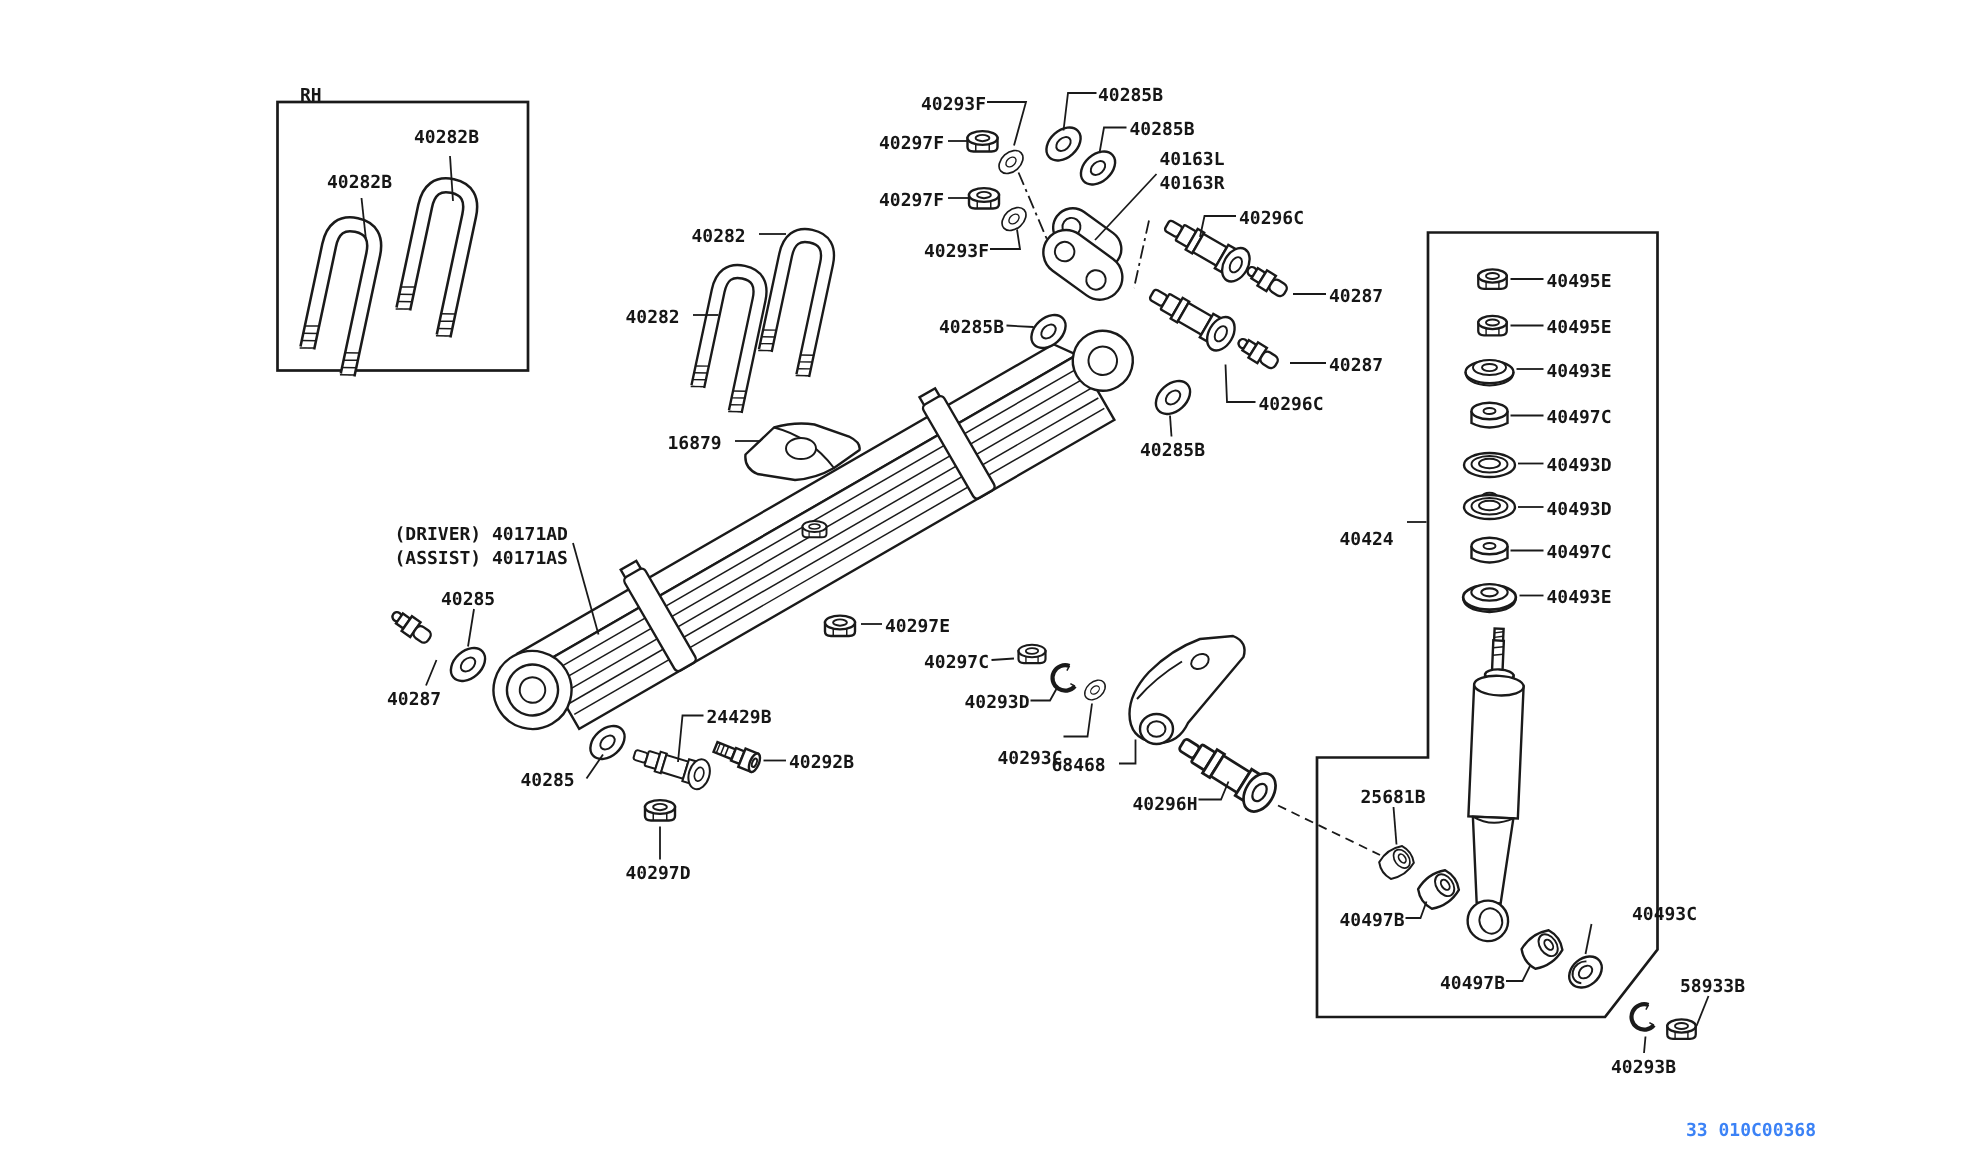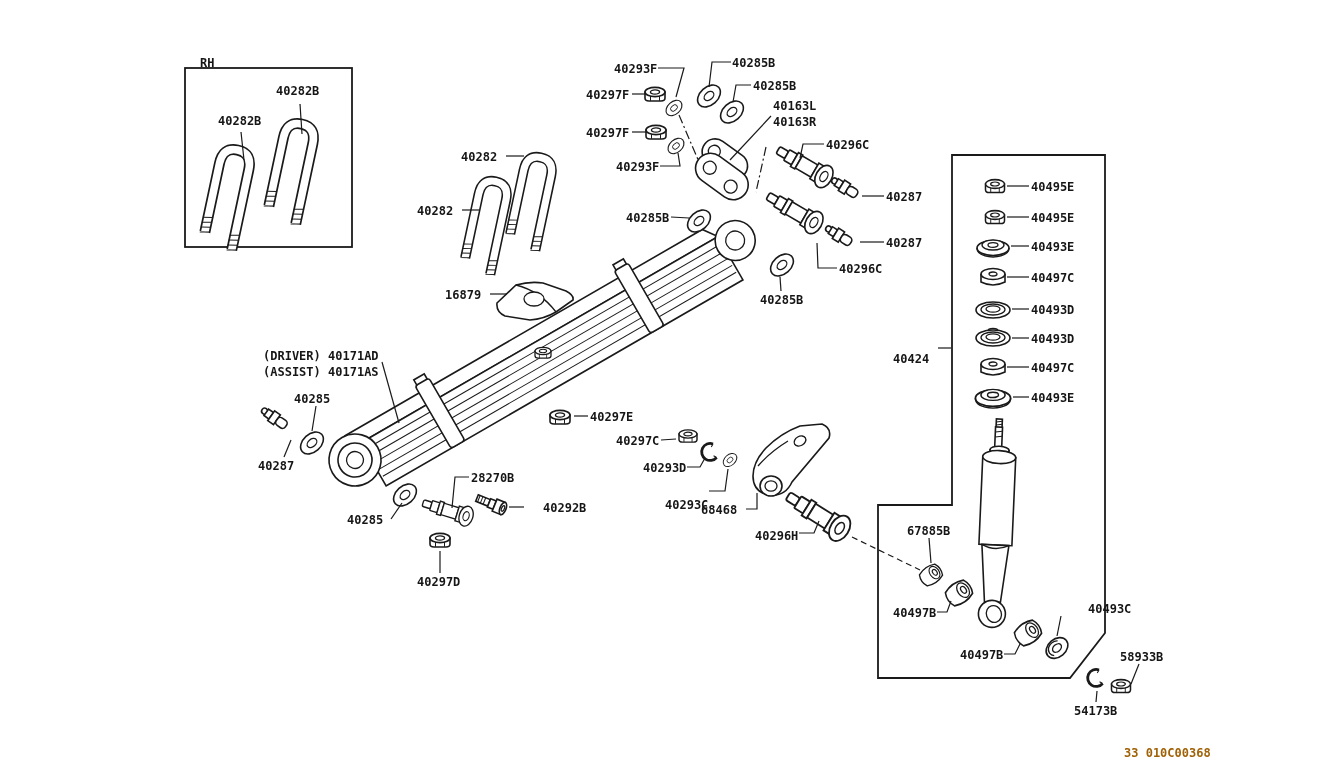--- a/index.html
+++ b/index.html
@@ -1,20 +1,20 @@
 <!DOCTYPE html>
 <html><head>
 <meta charset="utf-8">
 <style>
   html,body{margin:0;padding:0;background:#fff;}
   #stage{position:relative;width:1321px;height:782px;background:#ffffff;overflow:hidden;
          font-family:"DejaVu Sans Mono", "Liberation Mono", monospace;}
   .lbl{position:absolute;font:700 12px "DejaVu Sans Mono", monospace;color:#161616;
        white-space:pre;line-height:14px;}
-  .footer{position:absolute;font:700 12px "DejaVu Sans Mono", monospace;color:#a16207;}
+  .footer{position:absolute;font:700 12px "DejaVu Sans Mono", monospace;color:#3b82f6;}
   svg{position:absolute;left:0;top:0;}
   .pt{fill:#fff;stroke:#1a1a1a;stroke-width:1.6;}
   .pt2{fill:#fff;stroke:#1a1a1a;stroke-width:1.3;}
   .ln{fill:none;stroke:#1a1a1a;stroke-width:1.3;}
   .ld{fill:none;stroke:#1a1a1a;stroke-width:1.2;}
   .dashdot{fill:none;stroke:#1a1a1a;stroke-width:1.2;stroke-dasharray:9 3 2 3;}
   .dash{fill:none;stroke:#1a1a1a;stroke-width:1.2;stroke-dasharray:6 4;}
   .box{fill:none;stroke:#1a1a1a;stroke-width:1.8;}
   .tubeA{fill:none;stroke:#1a1a1a;stroke-width:11;}
   .tubeB{fill:none;stroke:#fff;stroke-width:7.6;}
@@ -304,40 +304,40 @@
 <div class="lbl" style="left:760px;top:293px">40285B</div>
 <div class="lbl" style="left:461px;top:150px">40282</div>
 <div class="lbl" style="left:417px;top:204px">40282</div>
 <div class="lbl" style="left:626px;top:211px">40285B</div>
 <div class="lbl" style="left:445px;top:288px">16879</div>
 <div class="lbl" style="left:263px;top:349px">(DRIVER) 40171AD</div>
 <div class="lbl" style="left:263px;top:365px">(ASSIST) 40171AS</div>
 <div class="lbl" style="left:294px;top:392px">40285</div>
 <div class="lbl" style="left:258px;top:459px">40287</div>
 <div class="lbl" style="left:347px;top:513px">40285</div>
-<div class="lbl" style="left:471px;top:471px">28270B</div>
-<div class="lbl" style="left:543px;top:501px">40292B</div>
+<div class="lbl" style="left:471px;top:471px">24429B</div>
+<div class="lbl" style="left:526px;top:501px">40292B</div>
 <div class="lbl" style="left:417px;top:575px">40297D</div>
 <div class="lbl" style="left:590px;top:410px">40297E</div>
 <div class="lbl" style="left:616px;top:434px">40297C</div>
 <div class="lbl" style="left:643px;top:461px">40293D</div>
 <div class="lbl" style="left:665px;top:498px">40293C</div>
 <div class="lbl" style="left:701px;top:503px">68468</div>
 <div class="lbl" style="left:755px;top:529px">40296H</div>
 <div class="lbl" style="left:893px;top:352px">40424</div>
 <div class="lbl" style="left:1031px;top:180px">40495E</div>
 <div class="lbl" style="left:1031px;top:211px">40495E</div>
 <div class="lbl" style="left:1031px;top:240px">40493E</div>
 <div class="lbl" style="left:1031px;top:271px">40497C</div>
 <div class="lbl" style="left:1031px;top:303px">40493D</div>
 <div class="lbl" style="left:1031px;top:332px">40493D</div>
 <div class="lbl" style="left:1031px;top:361px">40497C</div>
 <div class="lbl" style="left:1031px;top:391px">40493E</div>
-<div class="lbl" style="left:907px;top:524px">67885B</div>
+<div class="lbl" style="left:907px;top:524px">25681B</div>
 <div class="lbl" style="left:893px;top:606px">40497B</div>
 <div class="lbl" style="left:960px;top:648px">40497B</div>
 <div class="lbl" style="left:1088px;top:602px">40493C</div>
 <div class="lbl" style="left:1120px;top:650px">58933B</div>
-<div class="lbl" style="left:1074px;top:704px">54173B</div>
+<div class="lbl" style="left:1074px;top:704px">40293B</div>
 
 <div class="footer" style="left:1124px;top:746px">33 010C00368</div>
 
 </div>
 
 </body></html>

